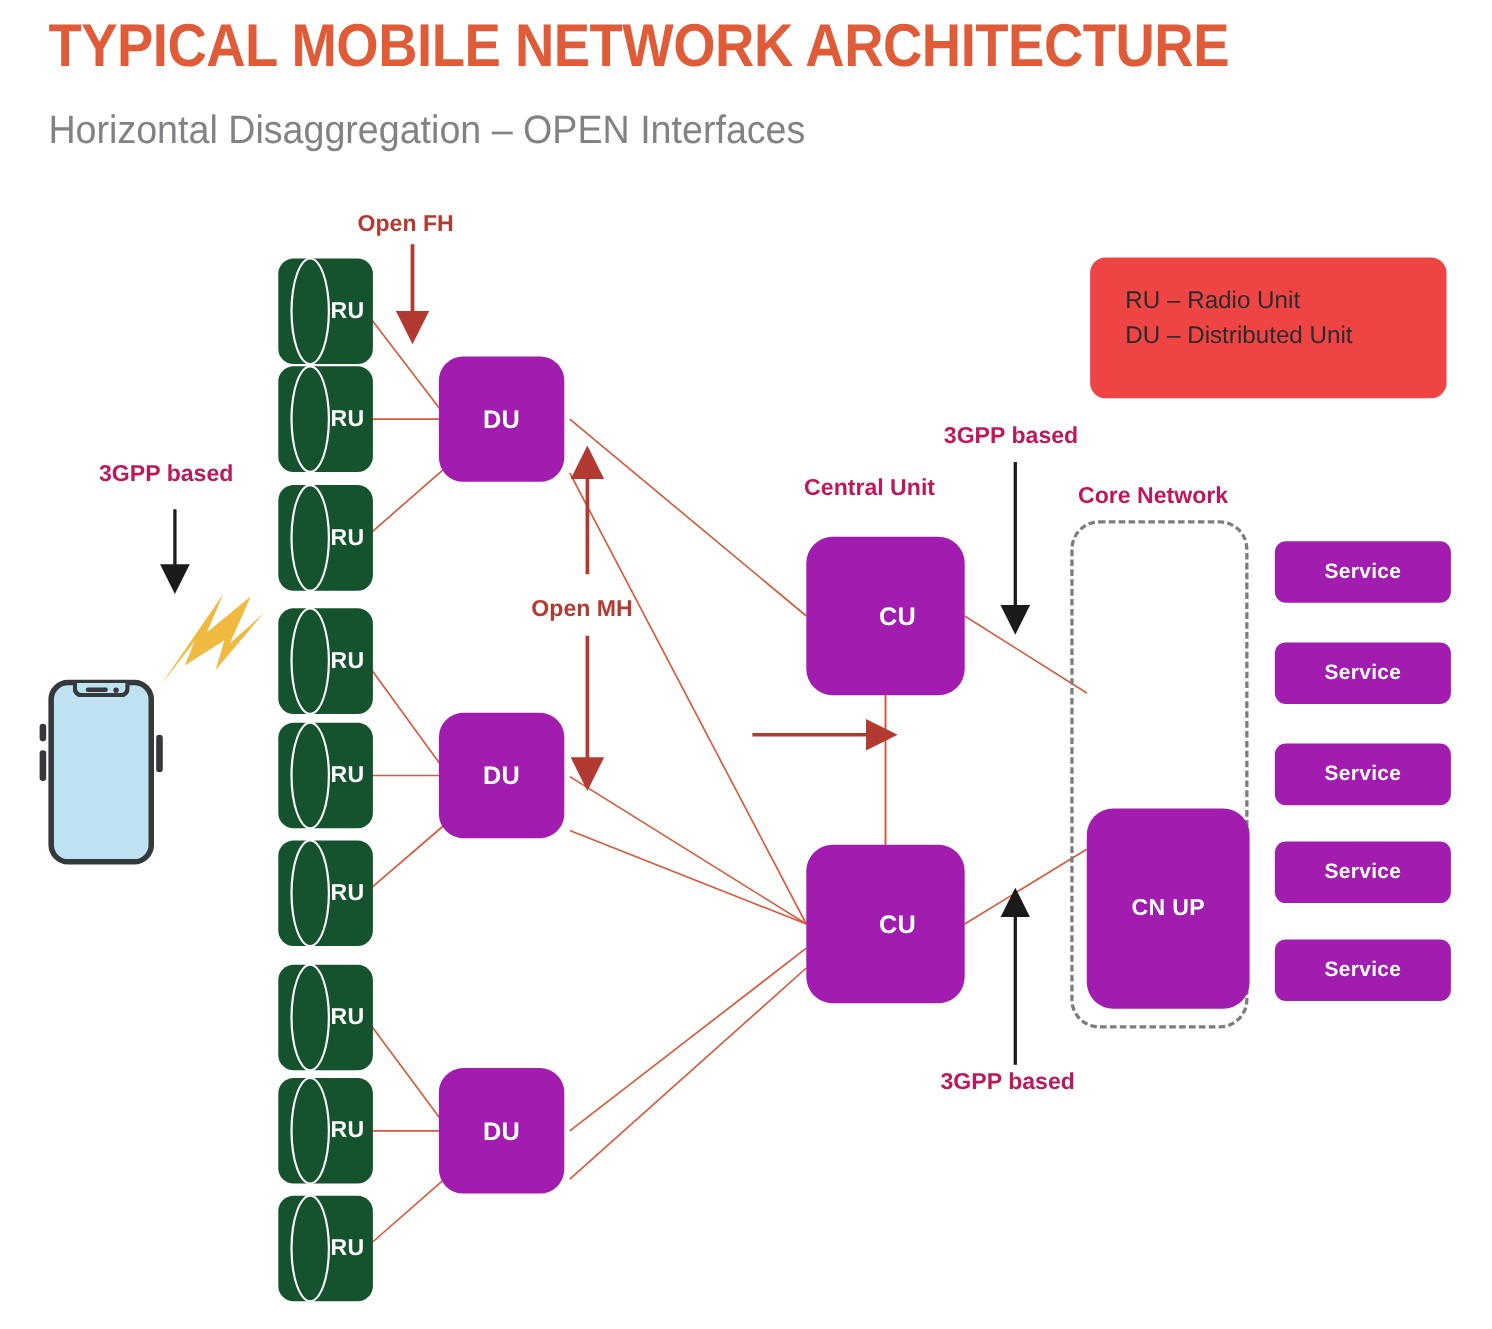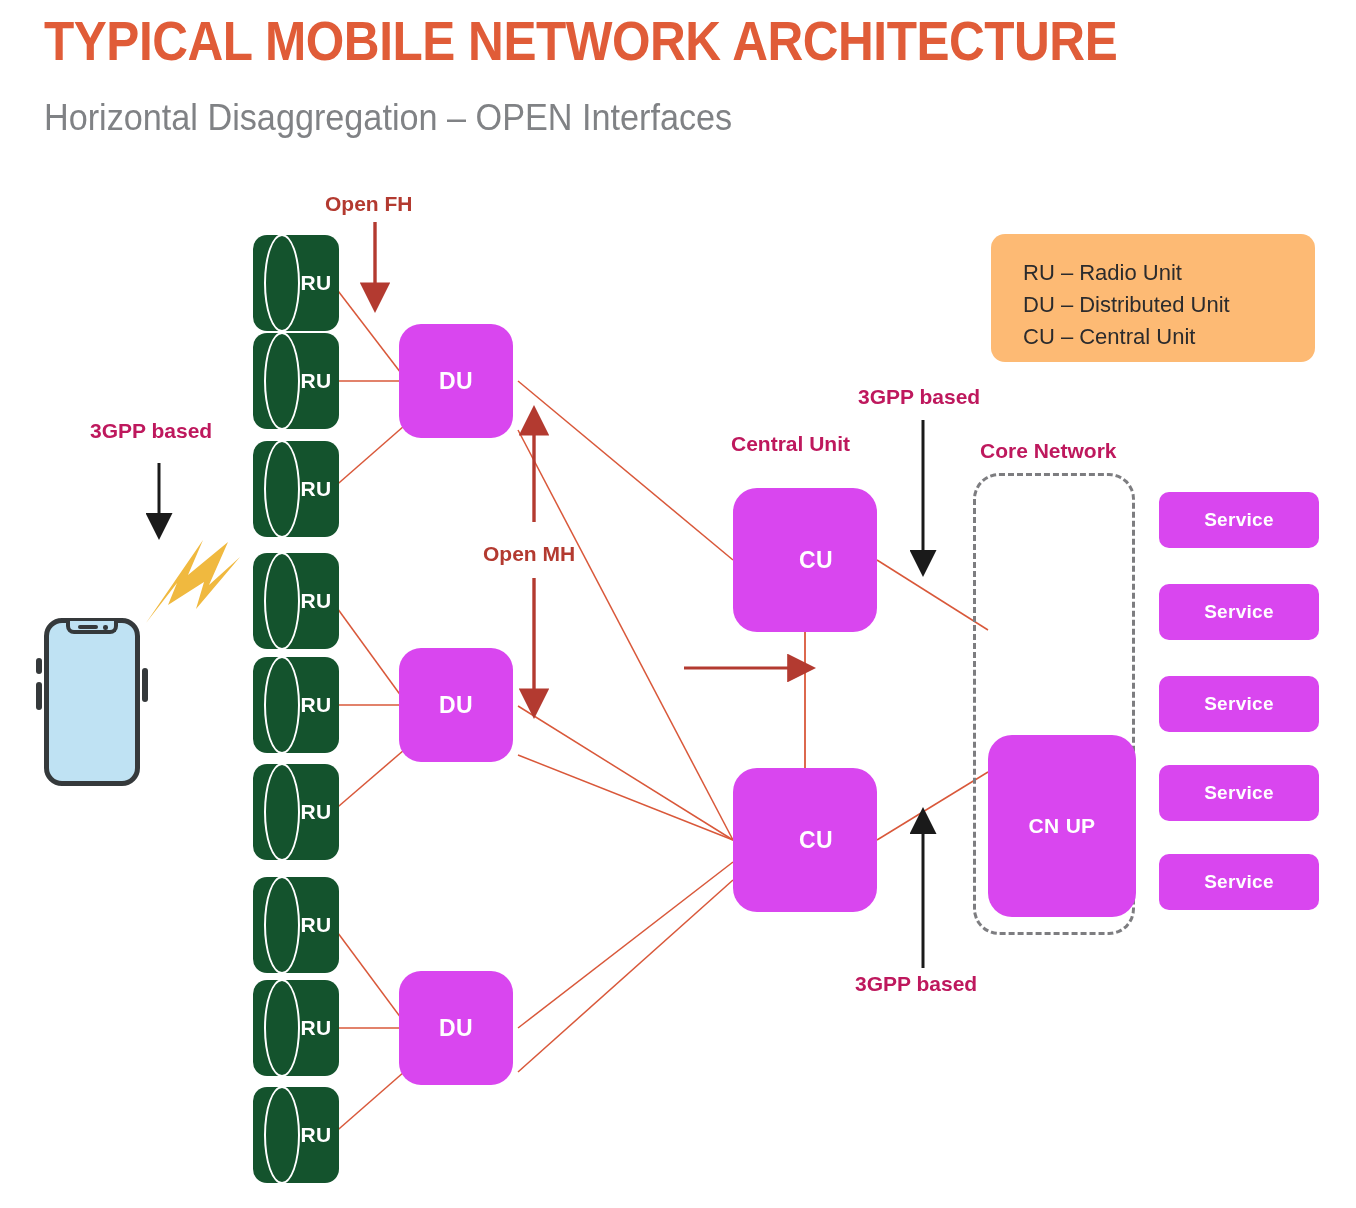--- a/index.html
+++ b/index.html
@@ -25,21 +25,21 @@
     transform:scaleX(0.95);transform-origin:left top;
     white-space:nowrap;
   }
 
   
   #links{position:absolute;left:0;top:0;width:1356px;height:1208px;pointer-events:none;}
 
   
   .node{
     position:absolute;box-sizing:border-box;
-    background:#d946ef;color:#ffffff;
+    background:#a21caf;color:#ffffff;
     display:flex;align-items:center;justify-content:center;
     font-size:21px;font-weight:700;letter-spacing:.3px;
   }
   .du{width:114px;height:114px;border-radius:22px;font-size:23px;}
   .cu{width:144px;height:144px;border-radius:24px;font-size:23px;padding-left:22px;}
   .cn{width:148px;height:182px;border-radius:24px;font-size:21px;}
   .svc{width:160px;height:56px;border-radius:10px;font-size:19px;}
 
   
   .ru{
@@ -61,21 +61,21 @@
   
   .anno{position:absolute;white-space:nowrap;font-size:21px;color:#be185d;font-weight:700;}
   .anno-red{color:#B33A30;font-weight:700;}
   .anno-block{position:absolute;font-size:21px;line-height:26px;white-space:nowrap;}
   .anno-block .g{color:#333335;}
   .anno-block .r{color:#B33A30;}
 
   
   #legend{
     position:absolute;left:991px;top:234px;width:324px;height:128px;
-    background:#fdba74;border-radius:14px;box-sizing:border-box;
+    background:#ef4444;border-radius:14px;box-sizing:border-box;
     padding:23px 0 0 32px;
   }
   #legend div{font-size:22px;line-height:32px;color:#2b2b2d;white-space:nowrap;}
 
   
   #core-dash{
     position:absolute;left:973px;top:473px;width:162px;height:462px;
     border:3px dashed #7D7D80;border-radius:26px;box-sizing:border-box;
   }
 
@@ -267,16 +267,15 @@
   <div class="anno" style="left:855px;top:972px">3GPP based</div>
 
   <div class="anno" style="left:731px;top:432px">Central Unit</div>
 
   <div class="anno" style="left:980px;top:439px">Core Network</div>
 
 
   <div id="legend">
     <div>RU – Radio Unit</div>
     <div>DU – Distributed Unit</div>
-    <div>CU – Central Unit</div>
   </div>
 
 </div>
 
 </body></html>

